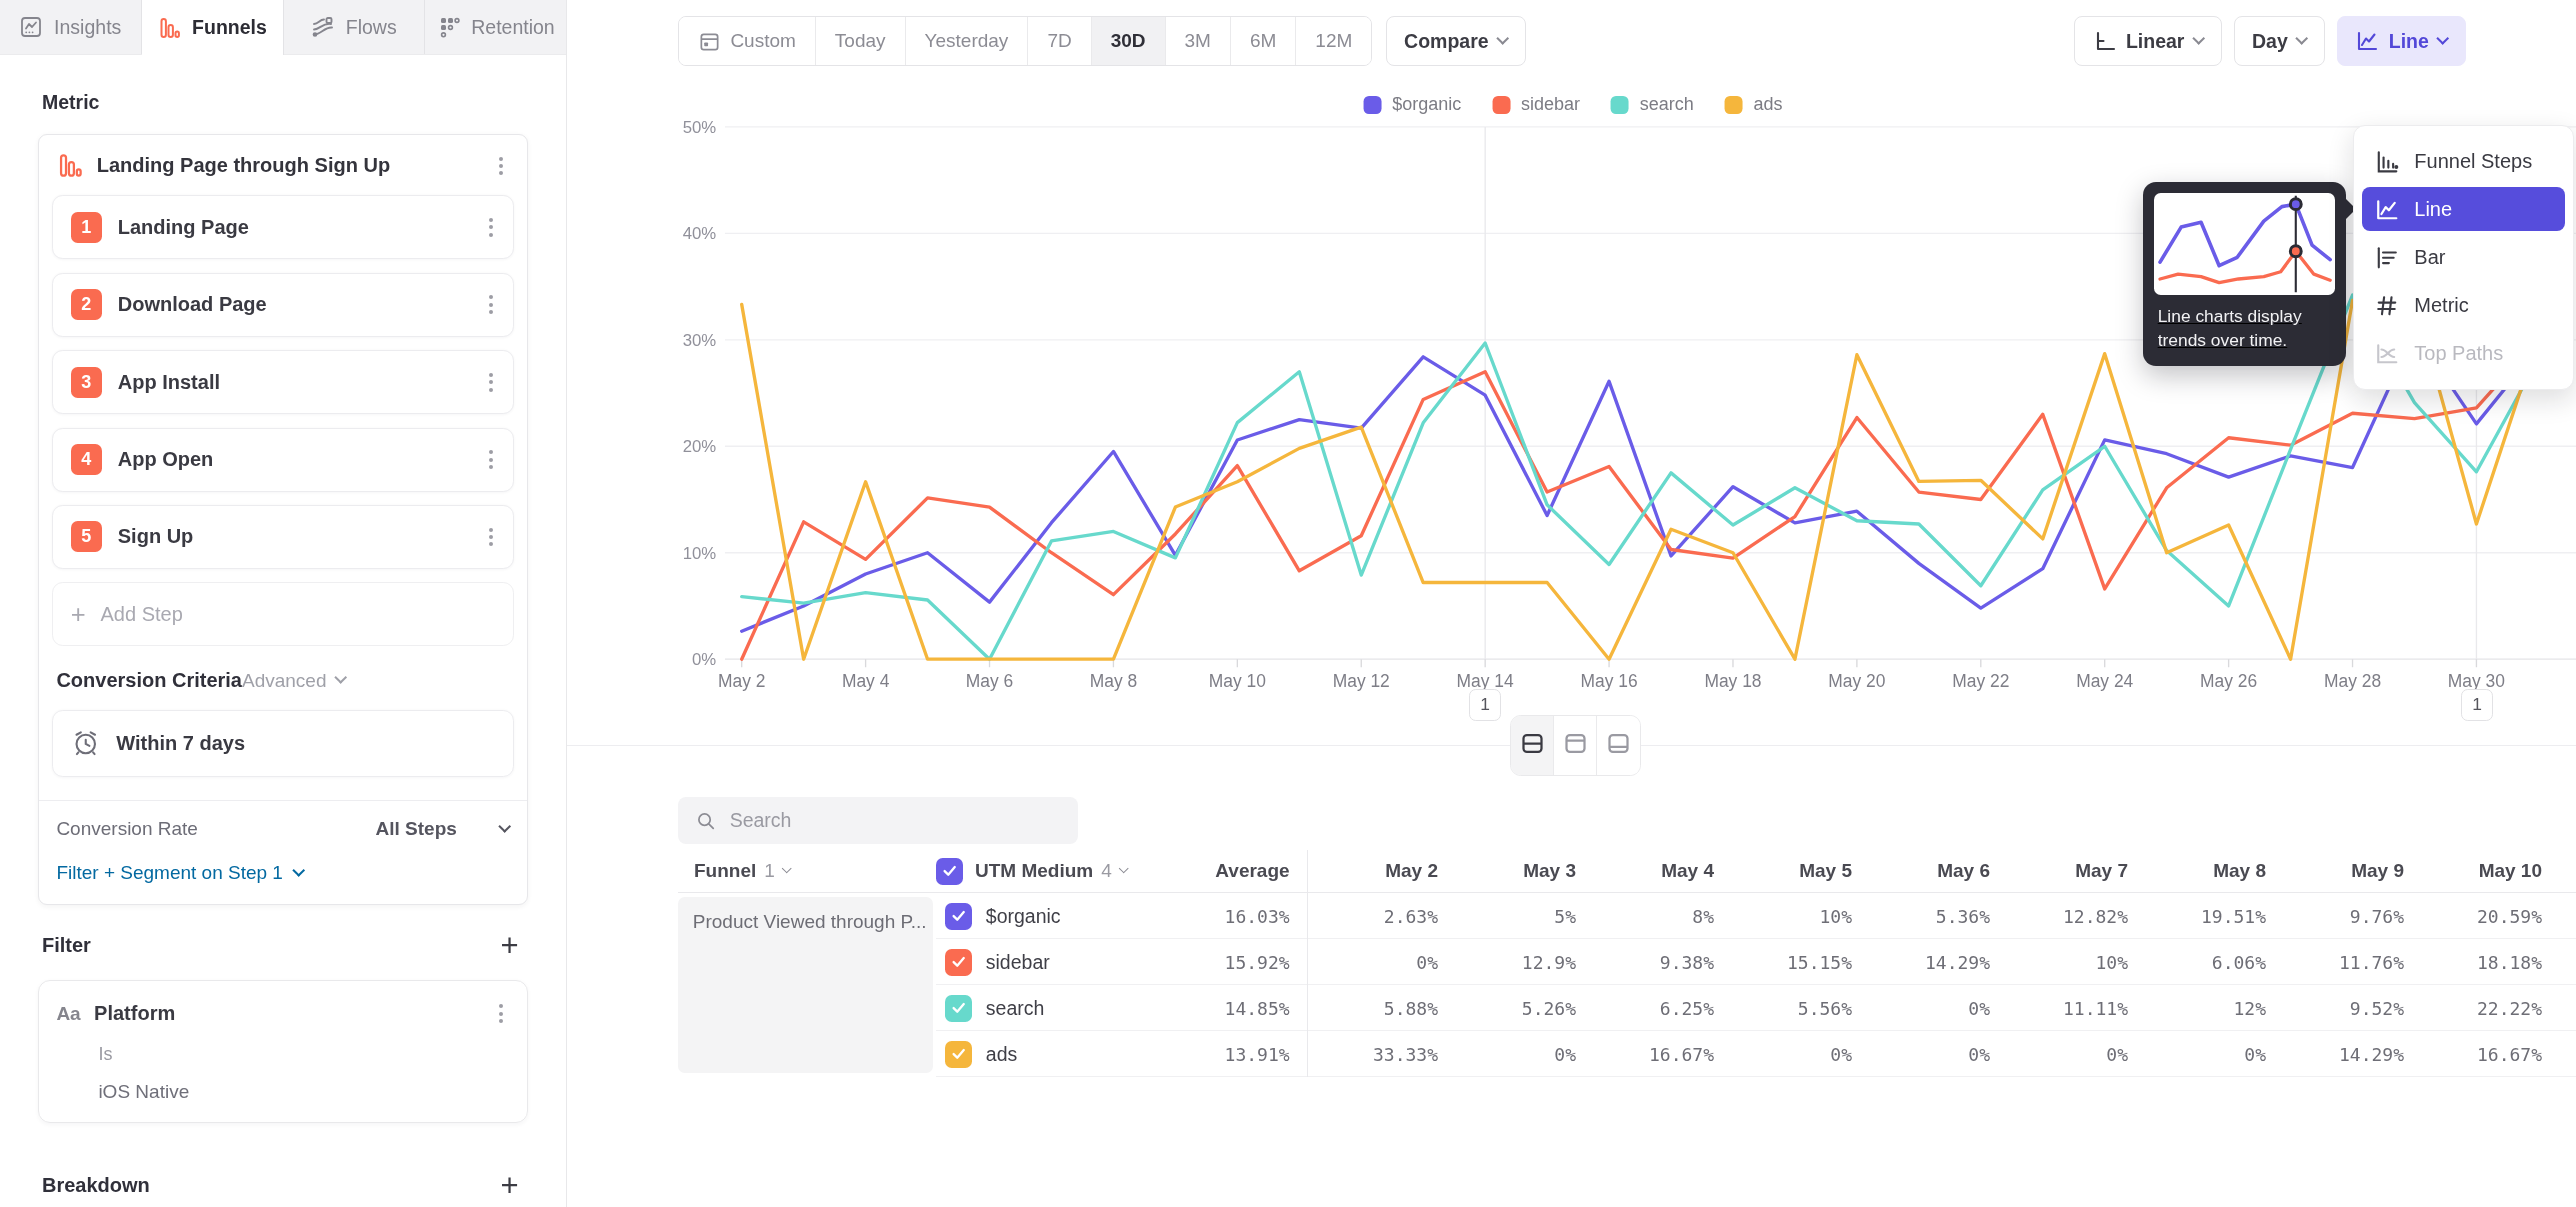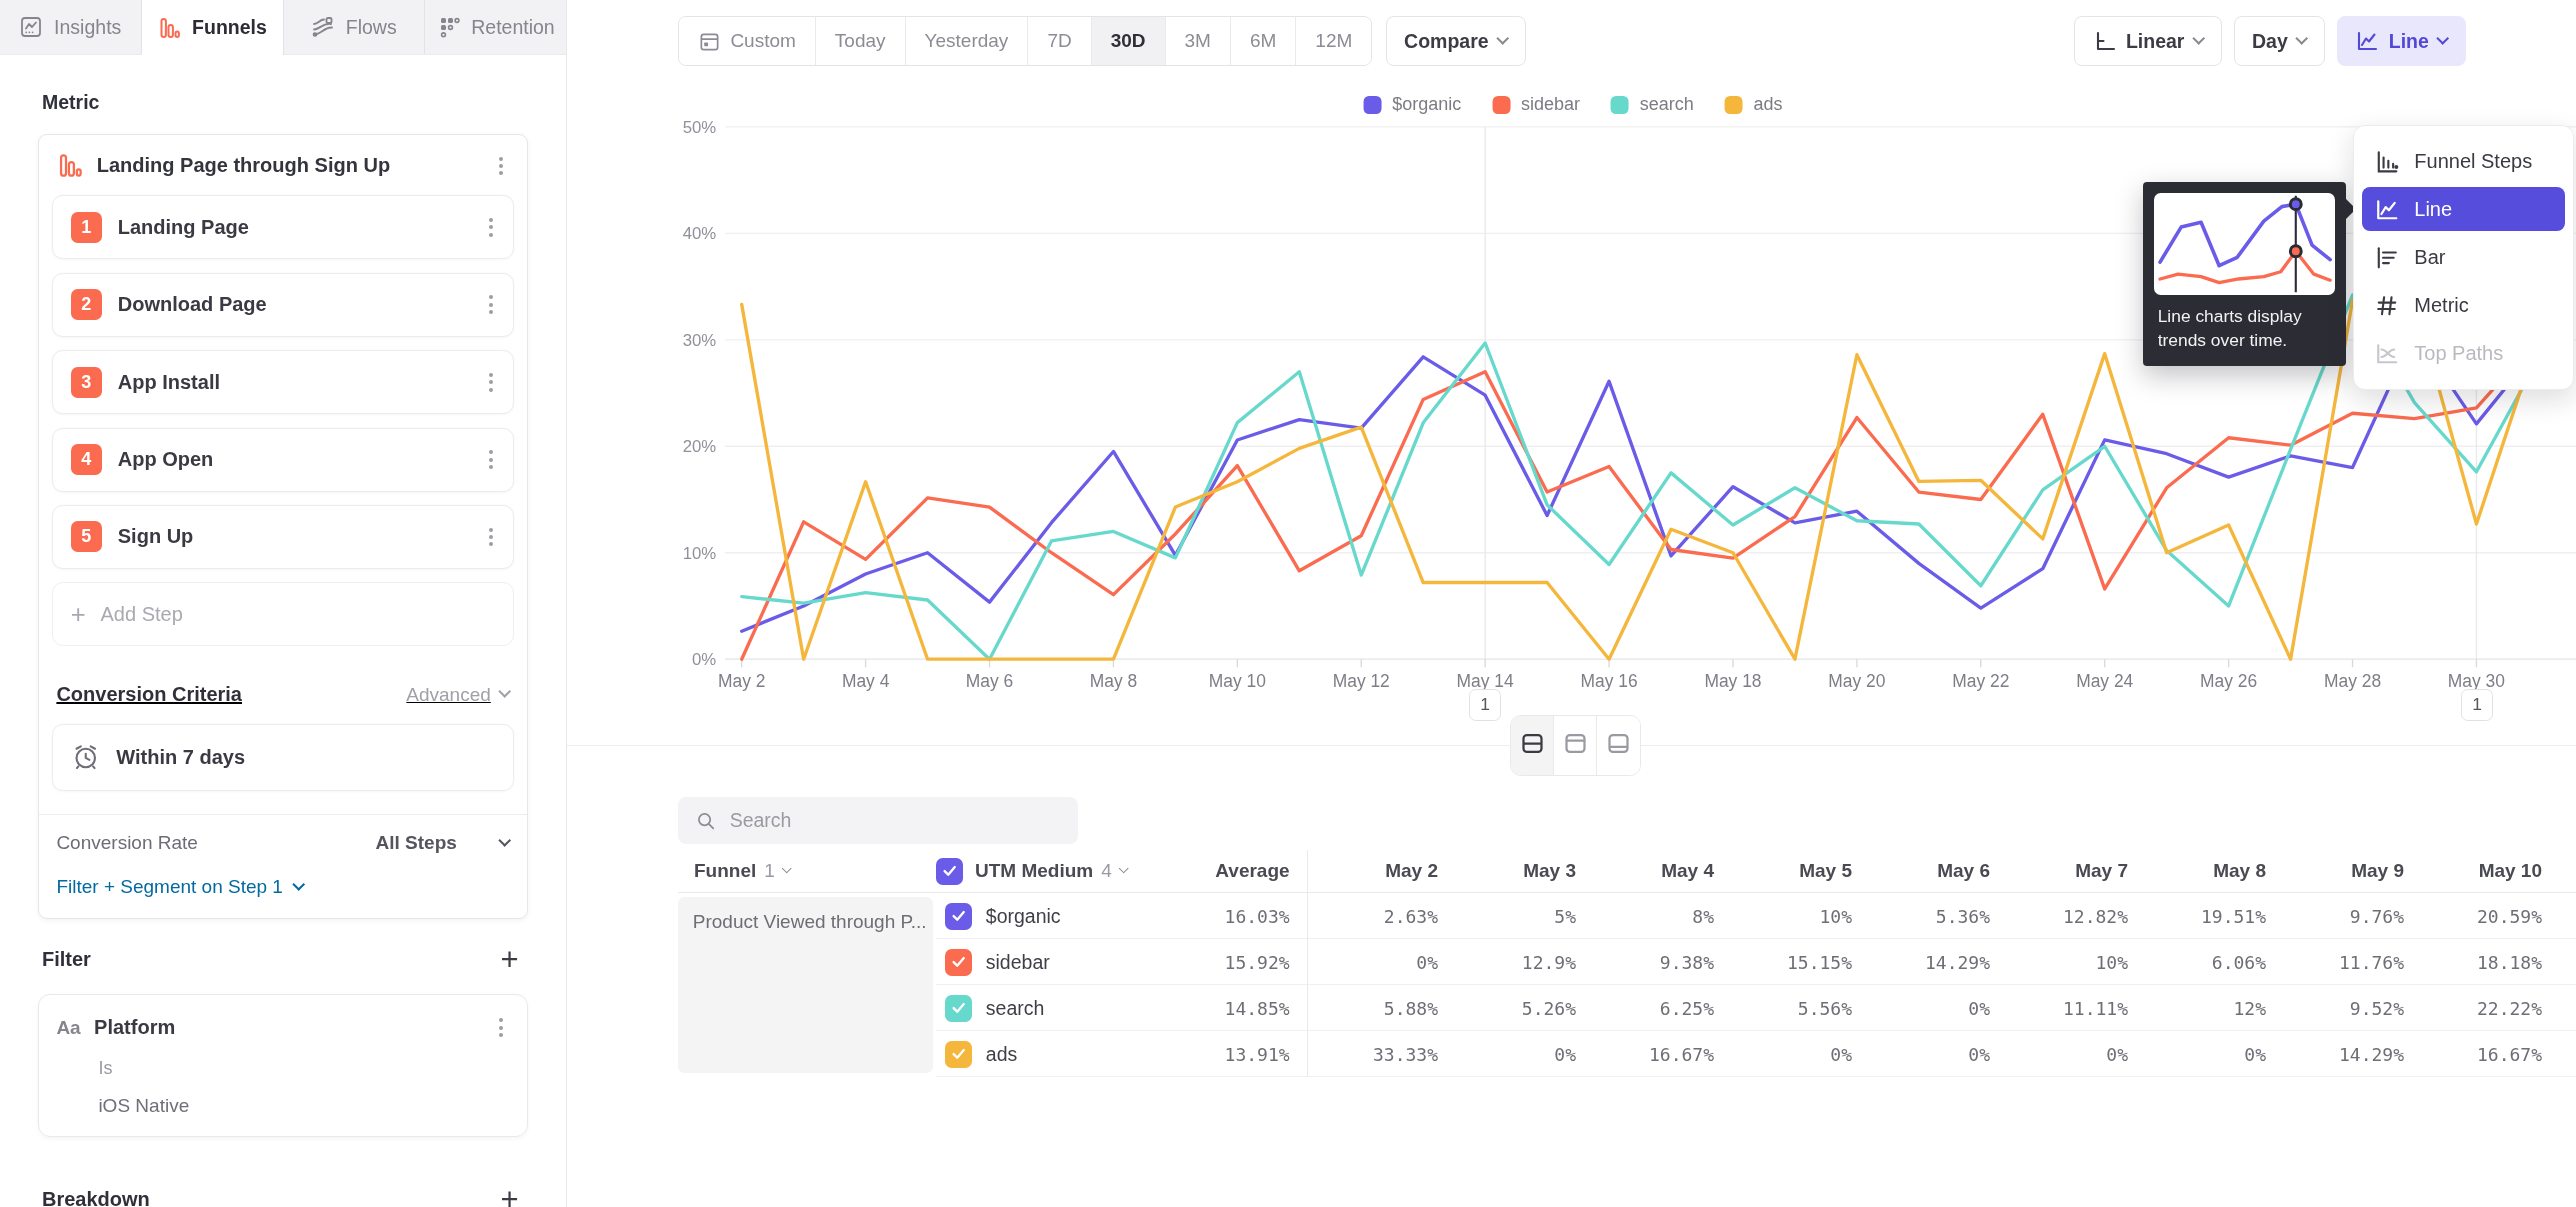--- a/index.html
+++ b/index.html
@@ -24,21 +24,21 @@
   .metric-head .icon svg { width:100%; height:100%; }
   .metric-title { font-size:20px; font-weight:bold; color:#34343c; flex:1; }
   .kebab { display:inline-flex; flex-direction:column; gap:3.4px; padding:4px 6.7px; cursor:pointer; }
   .kebab i { width:4px; height:4px; border-radius:50%; background:#9d9da5; }
   .steps { display:flex; flex-direction:column; gap:13.4px; padding:4px 13.4px 0 13.4px; }
   .step-card { display:flex; align-items:center; gap:16px; height:64px; border:1.3px solid #ececef; border-radius:10.7px; padding:0 13.4px 0 17.4px; background:#fff; box-shadow:0 0.7px 2.7px rgba(30,30,40,.04); cursor:pointer; }
   .step-badge { width:31px; height:31px; border-radius:6.7px; background:#fa6b50; color:#fff; font-size:18px; font-weight:bold; display:flex; align-items:center; justify-content:center; }
   .step-label { font-size:20px; font-weight:600; color:#3a3a42; flex:1; }
   .add-step { display:flex; align-items:center; gap:14.8px; height:64px; border:1.3px solid #efeff1; border-radius:10.7px; margin:13.4px 13.4px 0 13.4px; padding:0 17.4px; color:#a9a9b1; font-size:20px; cursor:pointer; }
   .add-step .plus-glyph { font-size:25.5px; font-weight:400; line-height:1; }
-  .cc-row { display:flex; align-items:center; justify-content:space-between; margin-top:37px; padding:0 17.4px;text-decoration:underline; }
+  .cc-row { display:flex; align-items:center; margin-top:23px; padding:0 17.4px; }
   .cc-label { font-size:20px; font-weight:bold; color:#30303a; }
   .adv { font-size:19px; color:#9fa0a8; display:inline-flex; align-items:center; cursor:pointer; }
   .within-card { display:flex; align-items:center; gap:16px; height:67px; border:1.3px solid #ececef; border-radius:10.7px; margin:17.4px 13.4px 23px 13.4px; padding:0 17.4px; box-shadow:0 0.7px 2.7px rgba(30,30,40,.04); cursor:pointer; }
   .within-card .icon { width:29.5px; height:29.5px; color:#6e6e78; }
   .within-card .icon svg { width:100%; height:100%; }
   .within-label { font-size:20px; font-weight:600; color:#3a3a42; }
   .card-foot { border-top:1.3px solid #ededf0; padding:17.4px 17.4px 20px 17.4px; }
   .foot-row { display:flex; align-items:center; justify-content:space-between; }
   .foot-label { font-size:19px; color:#6d6d77; }
   .foot-right { font-size:19px; color:#55555f; font-weight:600; display:inline-flex; align-items:center; cursor:pointer;gap:34px; }
@@ -120,21 +120,21 @@
   .menu { position:absolute; left:1786px; top:125px; width:221px; background:#fff; border:0.7px solid #ececee; border-radius:12px; box-shadow:0 9.4px 27px rgba(20,20,30,.14); padding:9.4px 0; z-index:30; }
   .menu-item { display:flex; align-items:center; gap:14.8px; height:44px; margin:4px 8px; padding:0 12px; border-radius:8px; font-size:20px; color:#3a3a42; cursor:pointer; }
   .menu-item .icon { width:25.5px; height:25.5px; display:inline-flex; color:#3a3a42; }
   .menu-item .icon svg { width:100%; height:100%; }
   .menu-item.selected { background:#564ddc; color:#fff; }
   .menu-item.selected .icon { color:#fff; }
   .menu-item.disabled { color:#b9b9bf; cursor:default; }
   .menu-item.disabled .icon { color:#c6c6cc; }
 
   
-  .tooltip { position:absolute; left:1576px; top:182px; width:203px; background:#2c2c35; border-radius:4px; padding:10.7px 10.7px 13.4px 10.7px; z-index:29; box-shadow:0 9.4px 27px rgba(20,20,30,.25); }
+  .tooltip { position:absolute; left:1576px; top:182px; width:203px; background:#2c2c35; border-radius:13px; padding:10.7px 10.7px 13.4px 10.7px; z-index:29; box-shadow:0 9.4px 27px rgba(20,20,30,.25);text-decoration:underline; }
   .tooltip-arrow { position:absolute; right:-10px; top:16px; width:0; height:0; border-top:11.4px solid transparent; border-bottom:11.4px solid transparent; border-left:11.4px solid #2c2c35; }
   .mini-chart { background:#fff; border-radius:6.7px; width:181px; height:102px; display:block; }
   .tooltip-text { color:#f2f2f4; font-size:17.4px; line-height:1.35; margin:10.7px 4px 0 4px; }
 </style>
 </head>
 <body>
 
 <div class="app">
   <div class="left-col">
     <div class="tab-bar" id="tab-bar">

